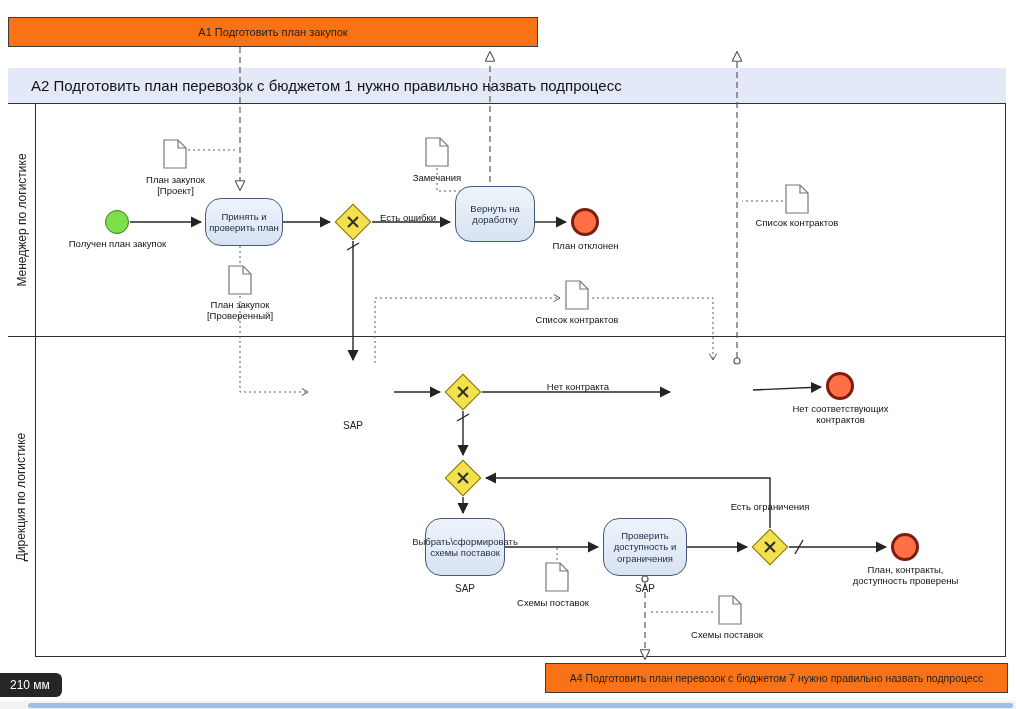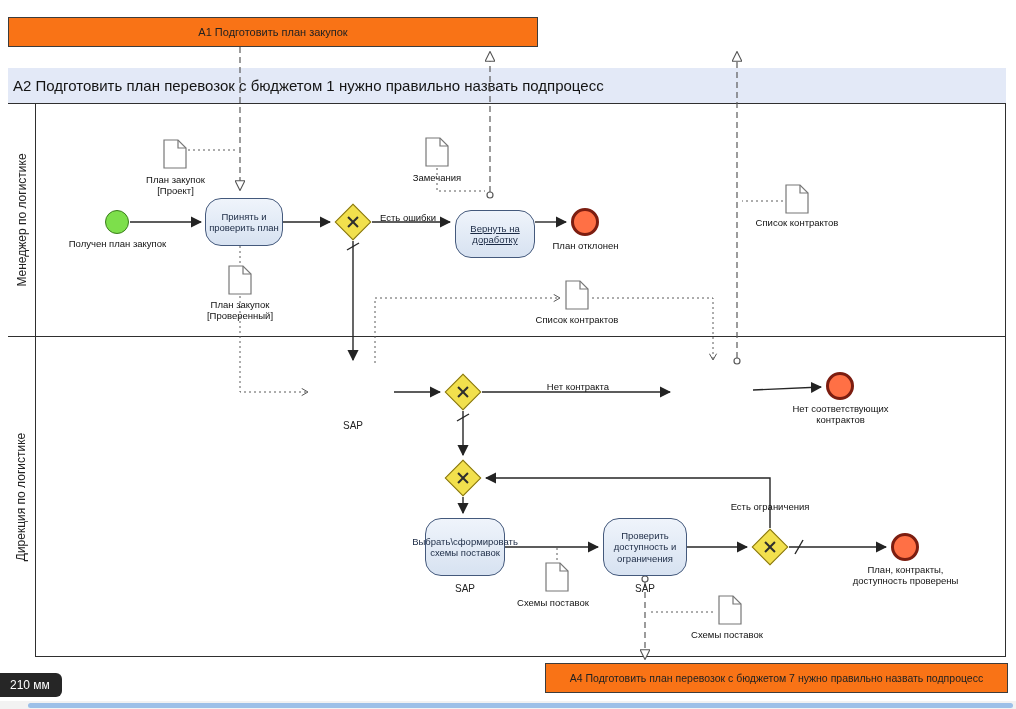--- a/index.html
+++ b/index.html
@@ -7,21 +7,21 @@
     --start-fill:#7ddf4b; --end-fill:#ff7045; --pool-header:#e3e9f7;
   }
   *{margin:0;padding:0;box-sizing:border-box;}
   body{background:#fff;font-family:"Liberation Sans",sans-serif;}
   .canvas{position:relative;width:1016px;height:709px;background:#fff;overflow:hidden;}
   .abs{position:absolute;}
   .extbox{border:1px solid #3c3c3c;background:#f97316;display:flex;align-items:center;justify-content:center;
           font-size:11px;color:#222;text-align:center;padding:0 4px;}
   .pool{border:1.4px solid #2f2f2f;background:#fff;}
   .pool-title{background:var(--pool-header);border-bottom:1.4px solid #2f2f2f;
-          font-size:15px;color:#141414;display:flex;align-items:center;padding-left:5px;}
+          font-size:15px;color:#141414;display:flex;align-items:center;padding-left:23px;}
   .lane-strip{border-right:1px solid #2f2f2f;background:#fff;display:flex;align-items:center;justify-content:center;}
   .lane-strip span{transform:rotate(-90deg);white-space:nowrap;font-size:12px;color:#222;}
   .lane-divider{border-top:1px solid #2f2f2f;height:0;}
   .task{border:1.3px solid var(--task-border);border-radius:16px;
         background:linear-gradient(180deg,#eff4fb 0%,var(--task-fill) 100%);
         display:flex;align-items:center;justify-content:center;text-align:center;
         font-size:9.5px;line-height:1.18;color:#1b2a44;padding:2px 3px;overflow-wrap:break-word;}
   .event{border-radius:50%;}
   .event.start{width:24px;height:24px;background:var(--start-fill);border:1.6px solid #3c7d1e;}
   .event.end{width:28px;height:28px;background:var(--end-fill);border:3.5px solid #7c1d10;}
@@ -135,21 +135,21 @@
     <svg width="24" height="30">
       <path d="M1 1 H15 L23 9 V29 H1 Z" fill="#fff" stroke="#777" stroke-width="1.2"></path>
       <path d="M15 1 V9 H23" fill="none" stroke="#777" stroke-width="1.2"></path>
     </svg>
   </div>
   <div class="abs lbl node" style="left:192px;top:299px;width:96px;">План закупок [Проверенный]</div>
 
   <div class="abs gateway node" style="left:340px;top:209px;"></div>
   <div class="abs lbl node" style="left:376px;top:212px;width:64px;">Есть ошибки</div>
 
-  <div class="abs task node" style="left:455px;top:210px;width:80px;height:48px;text-decoration:underline;">
+  <div class="abs task node" style="left:455px;top:186px;width:80px;height:56px;">
     <span>Вернуть на доработку</span>
   </div>
 
   <div class="abs event end node" style="left:571px;top:208px;"></div>
   <div class="abs lbl node" style="left:538px;top:240px;width:95px;">План отклонен</div>
 
   <div class="abs node" style="left:425px;top:137px;">
     <svg width="24" height="30">
       <path d="M1 1 H15 L23 9 V29 H1 Z" fill="#fff" stroke="#777" stroke-width="1.2"></path>
       <path d="M15 1 V9 H23" fill="none" stroke="#777" stroke-width="1.2"></path>

